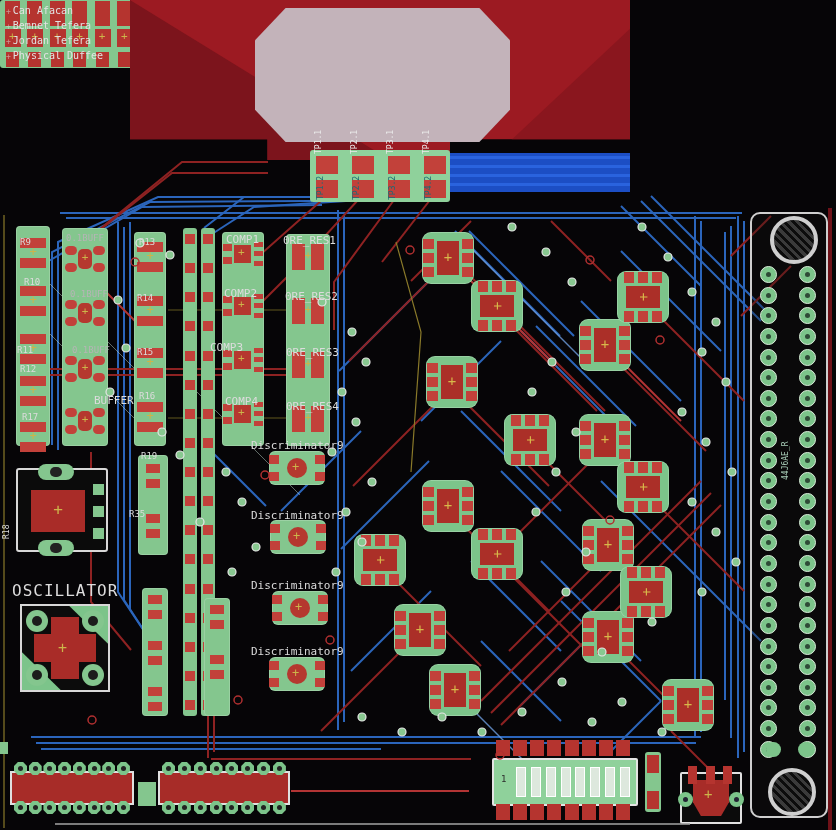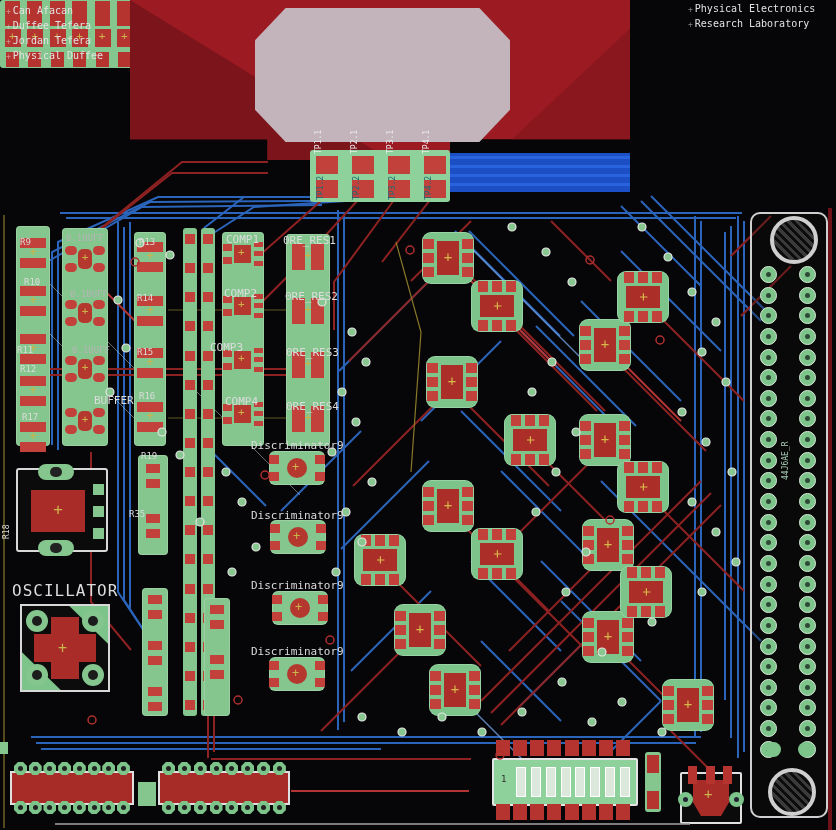--- a/index.html
+++ b/index.html
@@ -244,27 +244,23 @@
     <g stroke="#8a7a2a" stroke-width="1.2" fill="none">
       <path d="M4,215 L4,828"></path>
         <path d="M396,242 L421,332 L411,472"></path>
       <path d="M168,310 L298,310" opacity=".7"></path>
         <path d="M168,418 L298,418" opacity=".7"></path>
     </g>
   </svg>
 
   <div class="abs" style="left:6px;top:4px;z-index:4">
     <div class="tb-line">Can Afacan</div>
-    <div class="tb-line">Duffee Tefera</div>
+    <div class="tb-line">Bemnet Tefera</div>
     <div class="tb-line">Jordan Tefera</div>
     <div class="tb-line">Physical Duffee</div>
-  </div>
-  <div class="abs" style="left:688px;top:2px;z-index:4">
-    <div class="tb-line">Physical Electronics</div>
-    <div class="tb-line">Research Laboratory</div>
   </div>
 
   <div id="display" class="abs">
     <div class="dk1"></div>
     <div class="dk2"></div>
   </div>
   <div id="window" class="abs"></div>
   <div id="bluearea" class="abs"></div>
 
   <div id="tpconn" class="abs">

